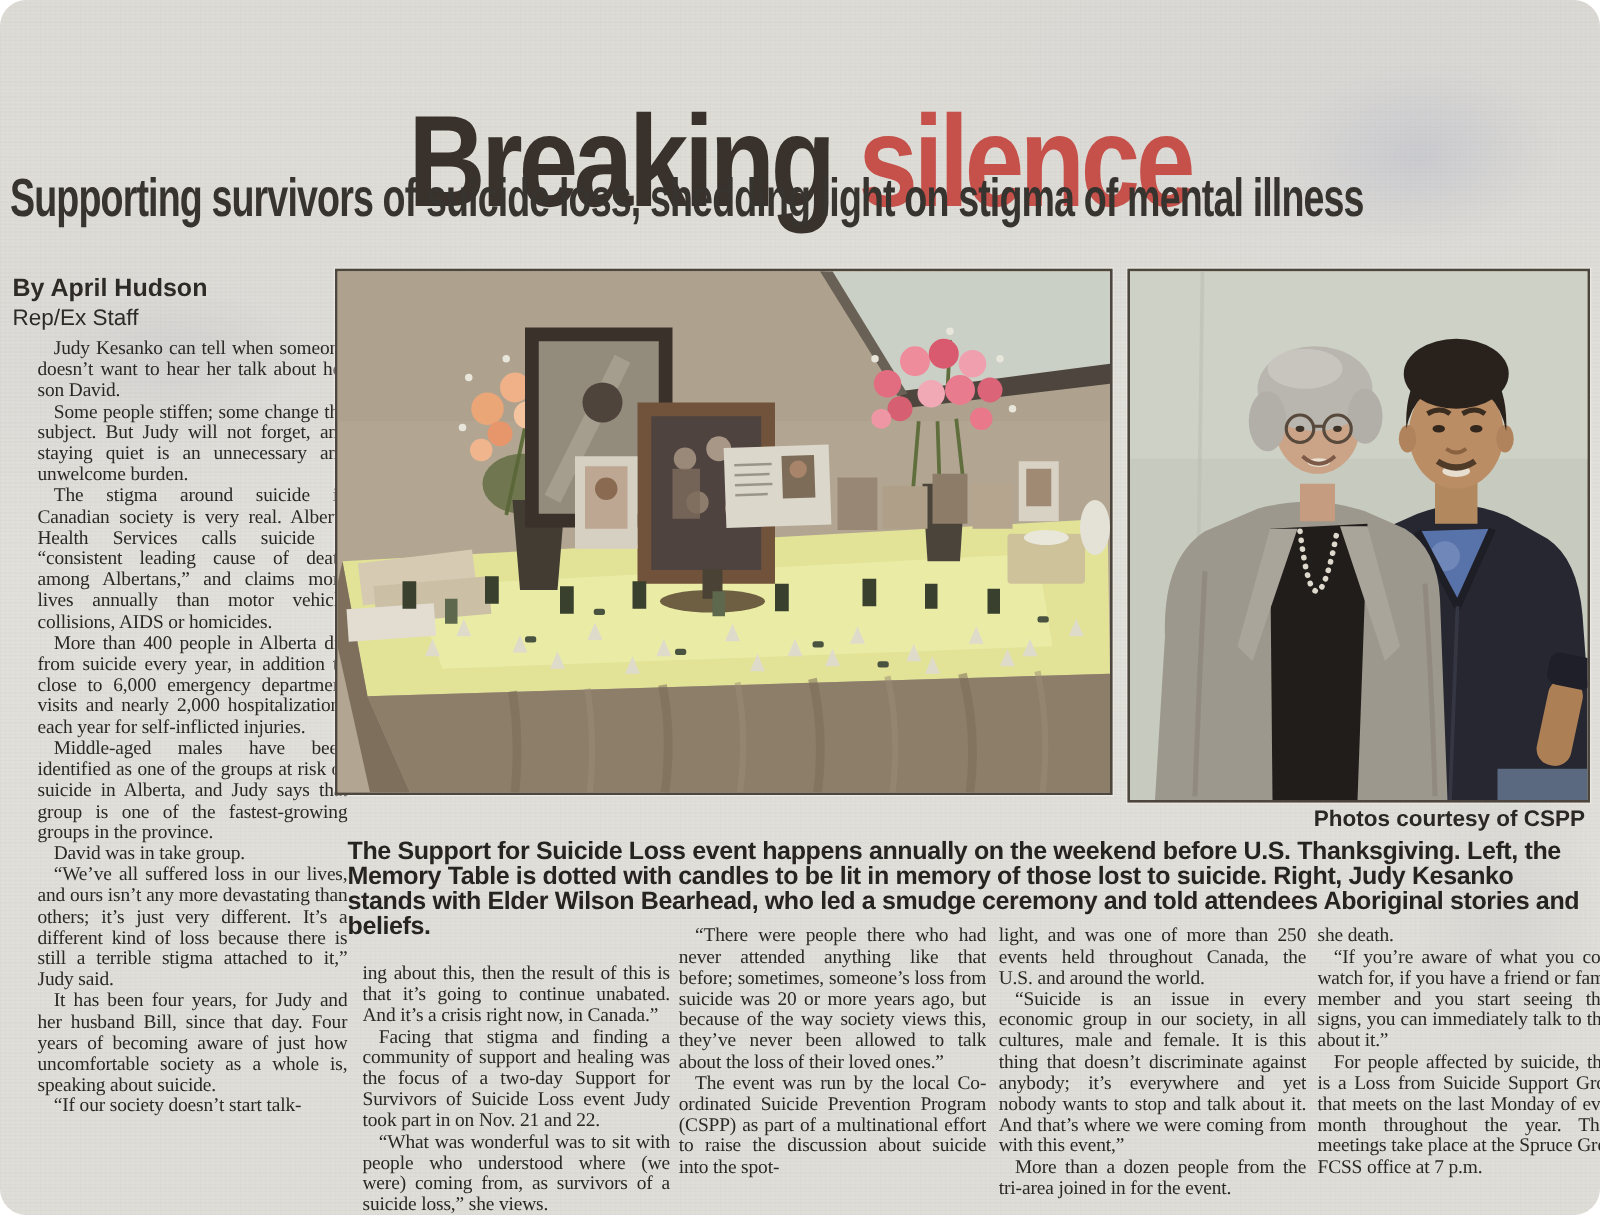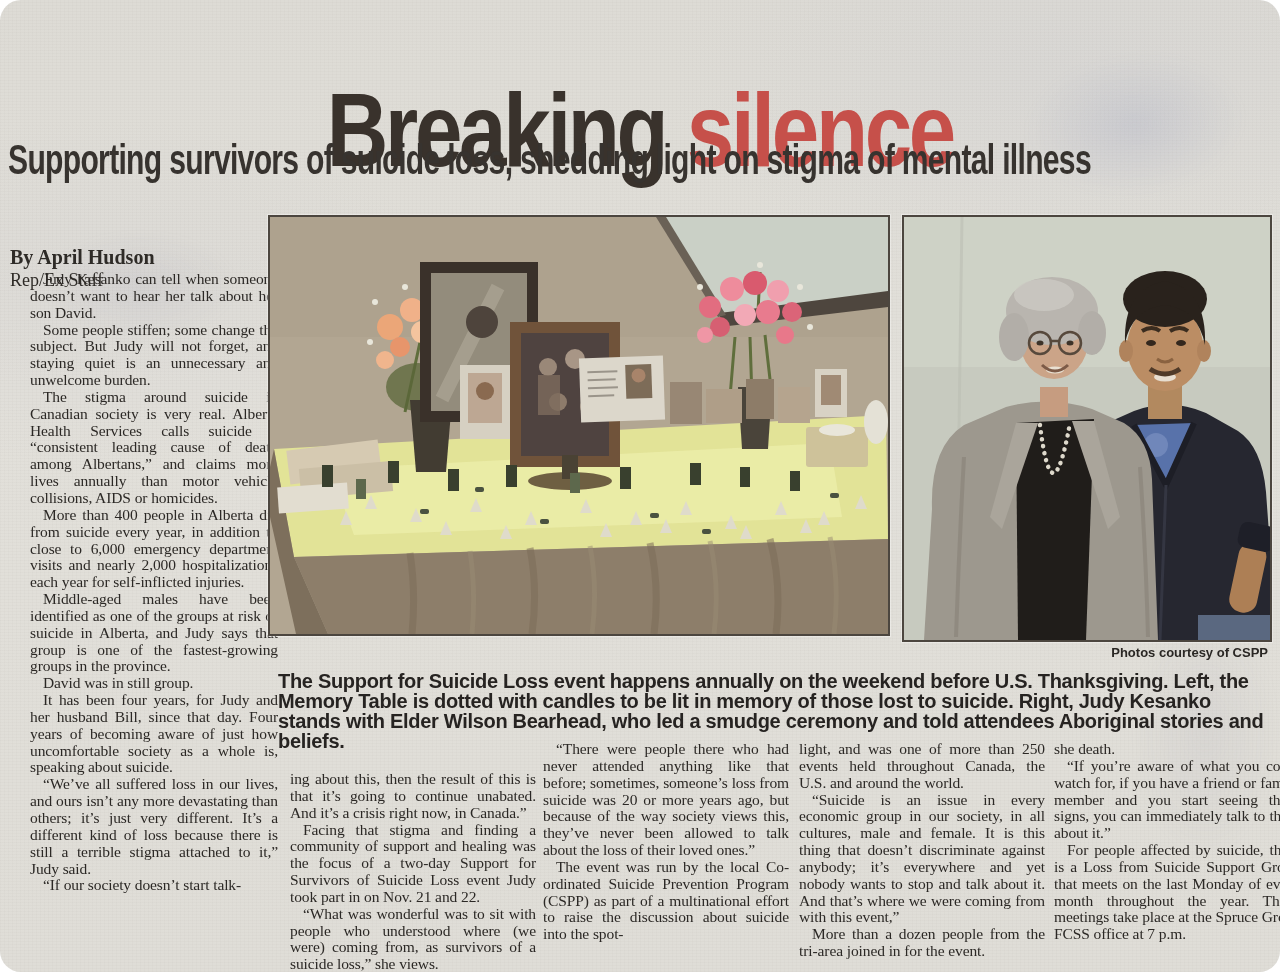--- a/index.html
+++ b/index.html
@@ -29,41 +29,41 @@
     font-family:"Liberation Sans", sans-serif; font-weight:bold; font-size:104px; line-height:132px;
     letter-spacing:-4px; white-space:nowrap;}
   .headline .inner{display:inline-block; transform:scaleX(.82);}
   .hl-dark{color:#39322c;}
   .hl-red{color:#c6504a; margin-left:26px;}
 
   .subtitle{position:absolute; top:134px; left:8px; width:1810px;
     font-family:"Liberation Sans", sans-serif; font-weight:bold; font-size:43px; line-height:50px;
     color:#37332f; letter-spacing:-1px; transform:scaleX(.70); transform-origin:left top; white-space:nowrap;}
 
-  .byline{position:absolute; left:10px; top:219px; font-family:Liberation Serif, serif; color:#2e2b27;margin-top:26px;}
+  .byline{position:absolute; left:10px; top:219px; font-family:Liberation Sans, sans-serif; color:#2e2b27;}
   .byline .author{font-weight:bold; font-size:20px; line-height:24px;}
   .byline .role{font-size:18px; line-height:22px;}
 
   .bodycol{position:absolute; text-align:justify; overflow:hidden;
     font-size:15.5px; line-height:16.85px; letter-spacing:-.1px; color:#2b2825;margin-left:22px;}
   .bodycol p{margin:0; text-indent:13px;}
   .bodycol p.no-indent{text-indent:0;}
   .col1{left:8px;    top:271px; width:248px; height:698px;}
   .col2{left:268px;  top:771px; width:246px; height:231px;}
   .col3{left:521px;  top:741px; width:246px; height:231px;}
   .col4{left:777px;  top:741px; width:246px; height:231px;}
   .col5{left:1032px; top:741px; width:246px; height:231px;}
 
   .photo{position:absolute; border:2px solid #4c463f; background:#b3a793; box-shadow:0 0 0 1px rgba(255,255,255,.35);}
   .photo-left{left:268px; top:215px; width:618px; height:417px;}
   .photo-right{left:902px; top:215px; width:366px; height:423px;}
   .photo svg{display:block;}
 
   .credit{position:absolute; right:12px; top:645px; font-family:"Liberation Sans", sans-serif;
-    font-weight:bold; font-size:13px; color:#2a2724;}
+    font-weight:bold; font-size:18px; color:#2a2724;}
   .caption{position:absolute; left:278px; top:671px; width:996px;
     font-family:Liberation Sans, sans-serif; font-weight:bold; font-size:20px; line-height:20px;
     letter-spacing:-.3px; color:#262321; text-align:left;}
 </style>
 </head>
 <body>
 
 <div class="page">
   <div class="texture"></div>
   <div class="ghost g1"></div>
@@ -78,23 +78,23 @@
     <div class="author">By April Hudson</div>
     <div class="role">Rep/Ex Staff</div>
   </div>
 
   <div class="bodycol col1">
     <p>Judy Kesanko can tell when someone doesn’t want to hear her talk about her son David.</p>
     <p>Some people stiffen; some change the subject. But Judy will not forget, and staying quiet is an unnecessary and unwelcome burden.</p>
     <p>The stigma around suicide in Canadian society is very real. Alberta Health Services calls suicide a “consistent leading cause of death among Albertans,” and claims more lives annually than motor vehicle collisions, AIDS or homicides.</p>
     <p>More than 400 people in Alberta die from suicide every year, in addition to close to 6,000 emergency department visits and nearly 2,000 hospitalizations each year for self-inflicted injuries.</p>
     <p>Middle-aged males have been identified as one of the groups at risk of suicide in Alberta, and Judy says that group is one of the fastest-growing groups in the province.</p>
-    <p>David was in still group.</p>
+    <p>David was in take group.</p>
+    <p>“We’ve all suffered loss in our lives, and ours isn’t any more devastating than others; it’s just very different. It’s a different kind of loss because there is still a terrible stigma attached to it,” Judy said.</p>
     <p>It has been four years, for Judy and her husband Bill, since that day. Four years of becoming aware of just how uncomfortable society as a whole is, speaking about suicide.</p>
-    <p>“We’ve all suffered loss in our lives, and ours isn’t any more devastating than others; it’s just very different. It’s a different kind of loss because there is still a terrible stigma attached to it,” Judy said.</p>
     <p>“If our society doesn’t start talk-</p>
   </div>
 
   <figure class="photo photo-left" style="margin:0">
     <svg viewBox="0 0 618 417" width="618" height="417">
       <rect width="618" height="417" fill="#b2a692"></rect>
       <rect width="618" height="120" fill="#aca08c" opacity=".6"></rect>
 
       <g>
         <polygon points="390,0 618,0 618,76 452,96" fill="#cad0c6"></polygon>

